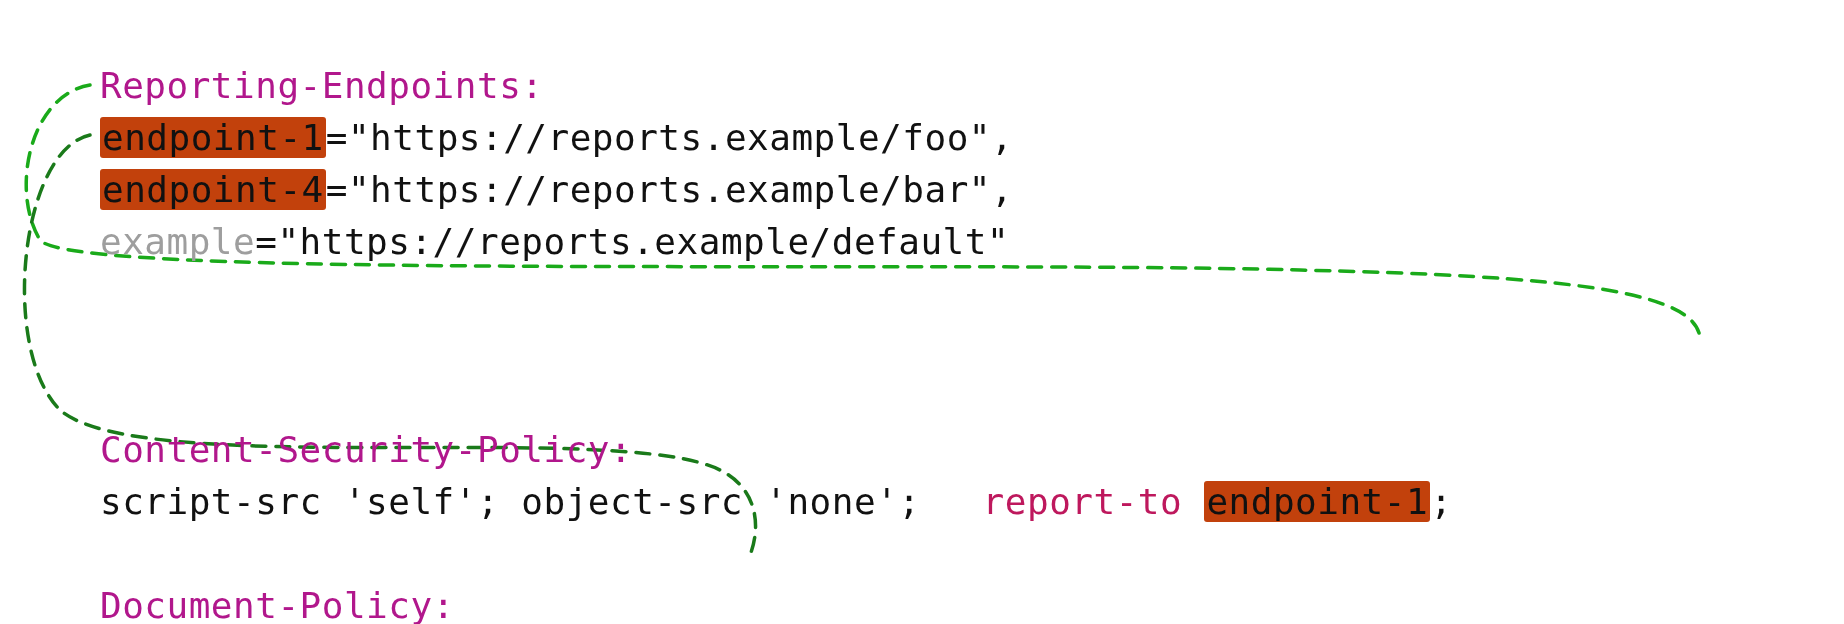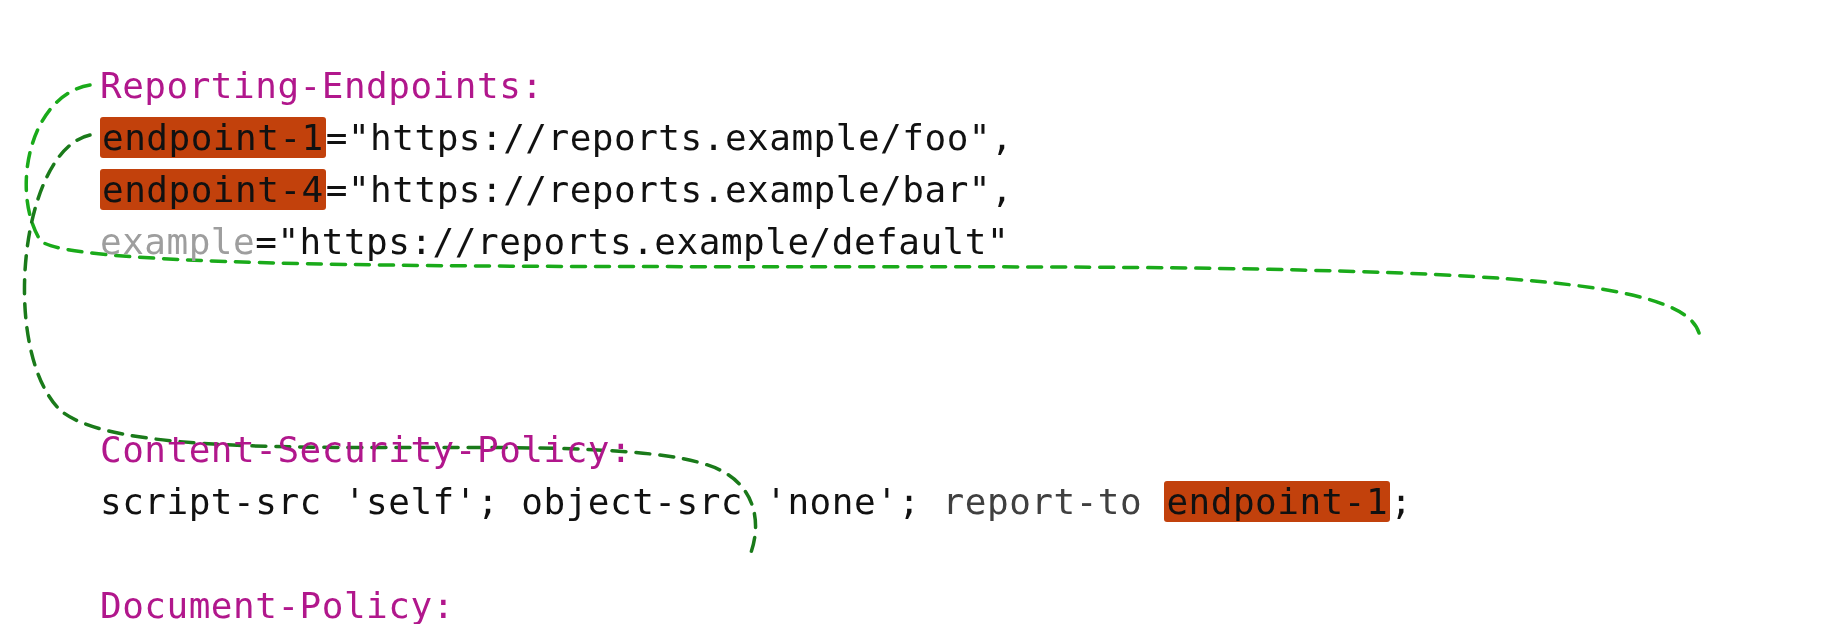--- a/index.html
+++ b/index.html
@@ -27,21 +27,21 @@
     position: absolute;
     left: 100px;
     top: 8px;
     font-size: 36px;
     line-height: 52px;
     white-space: pre;
     letter-spacing: 0.5px;
     color: #111111;
   }
   .header { color: #b1178c; }
-  .kw     { color: #404040; }
+  .kw     { color: #be185d; margin-left: 40px; }
   .muted  { color: #9e9e9e; }
   .hl {
     background: #c2410c;
     color: #111111;
     border-radius: 3px;
     padding: 0 2px;
   }
   .blank { height: 52px; }
 </style>
 </head>

